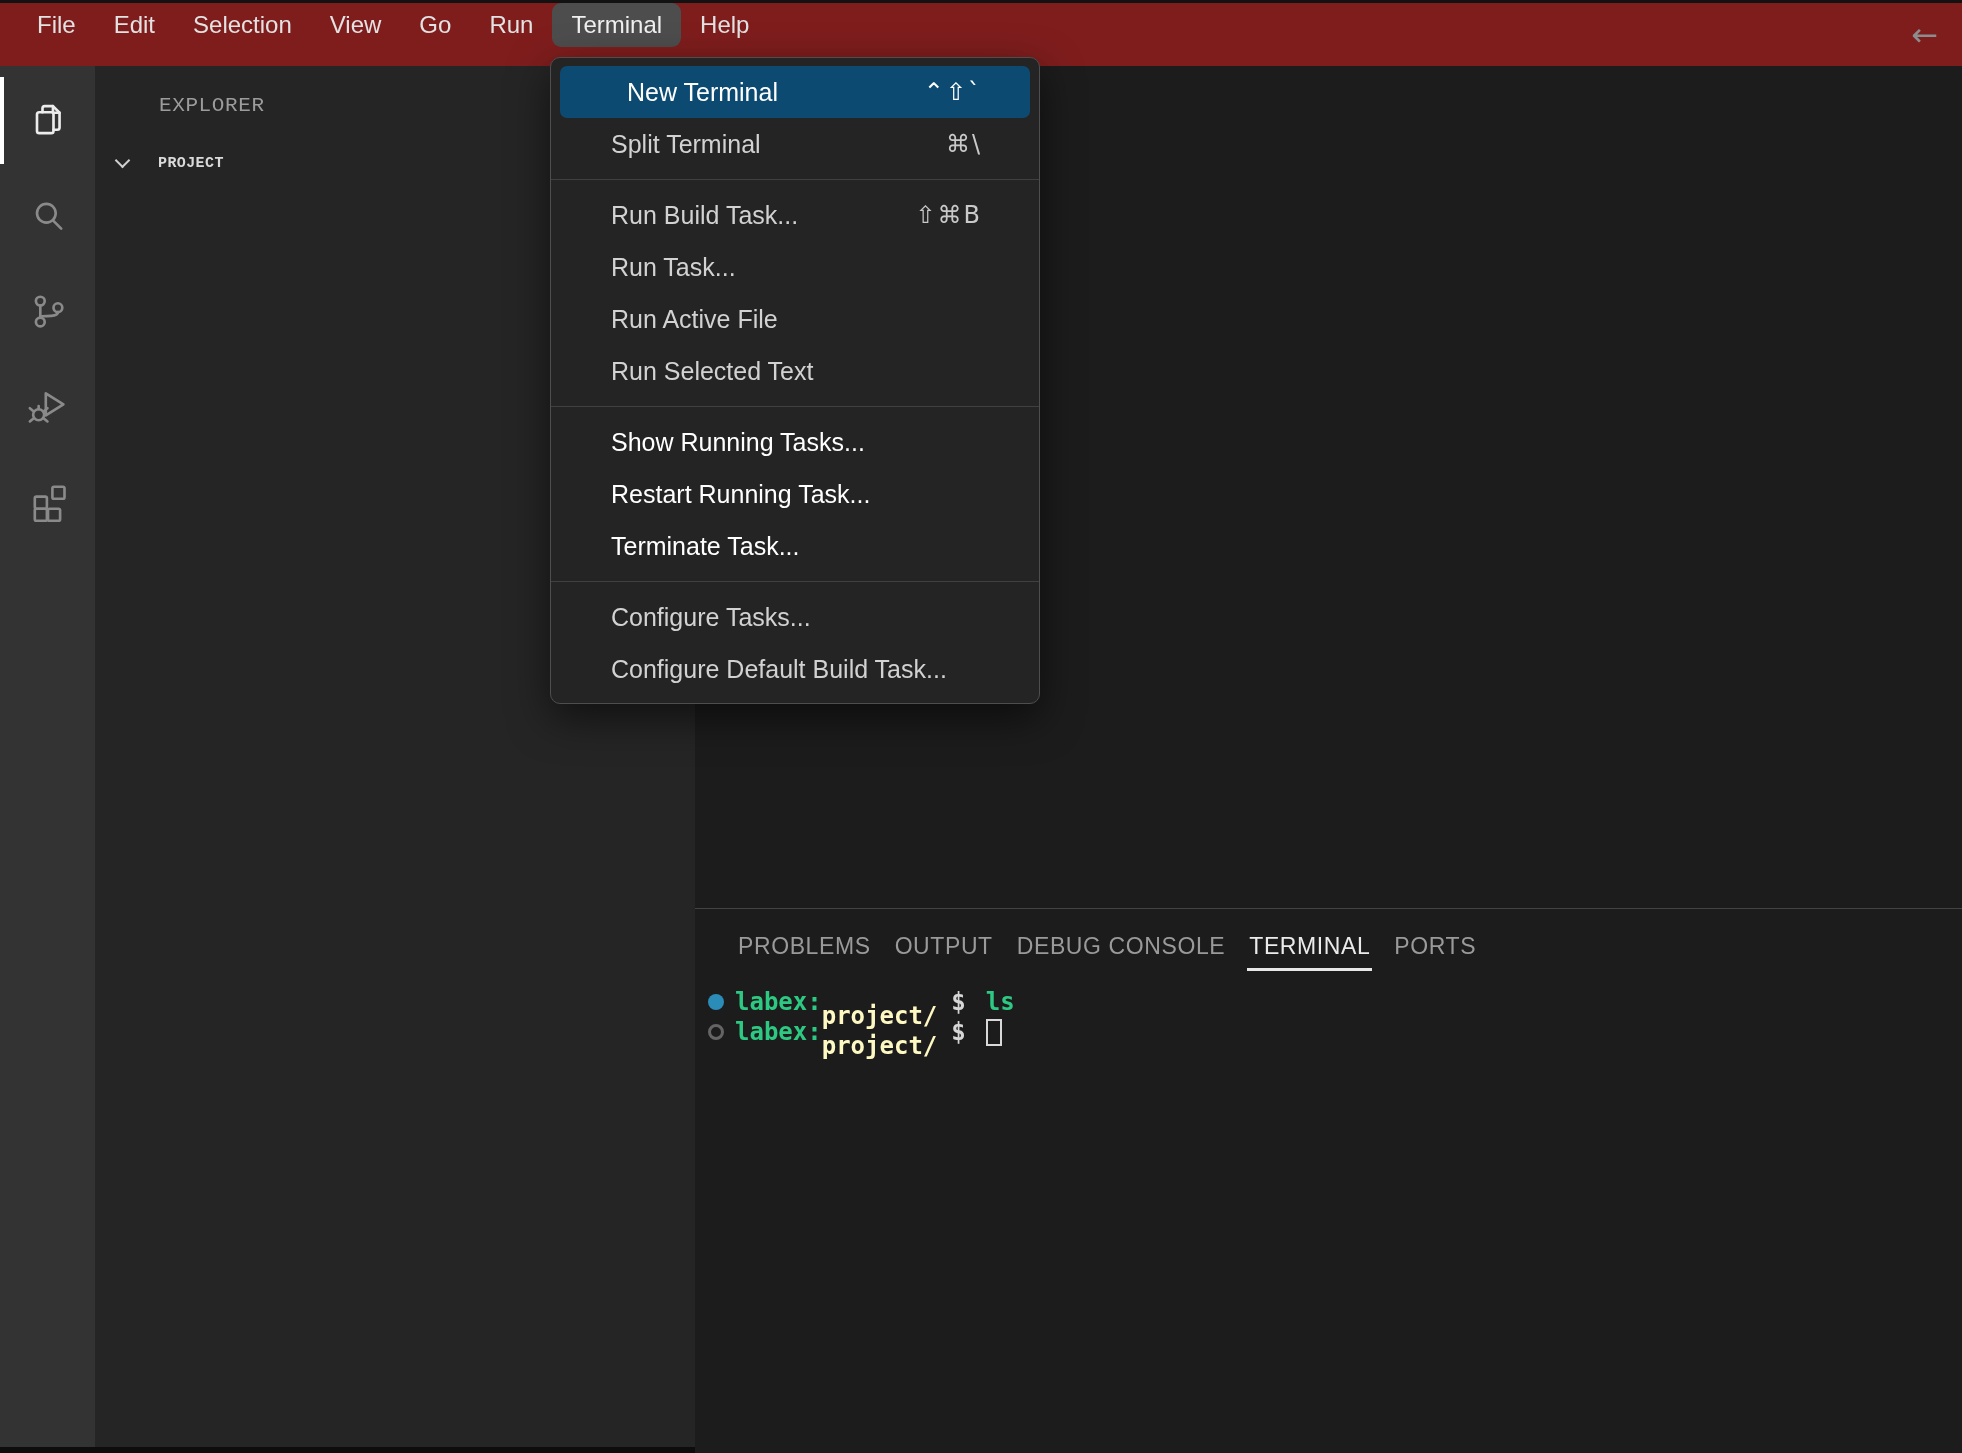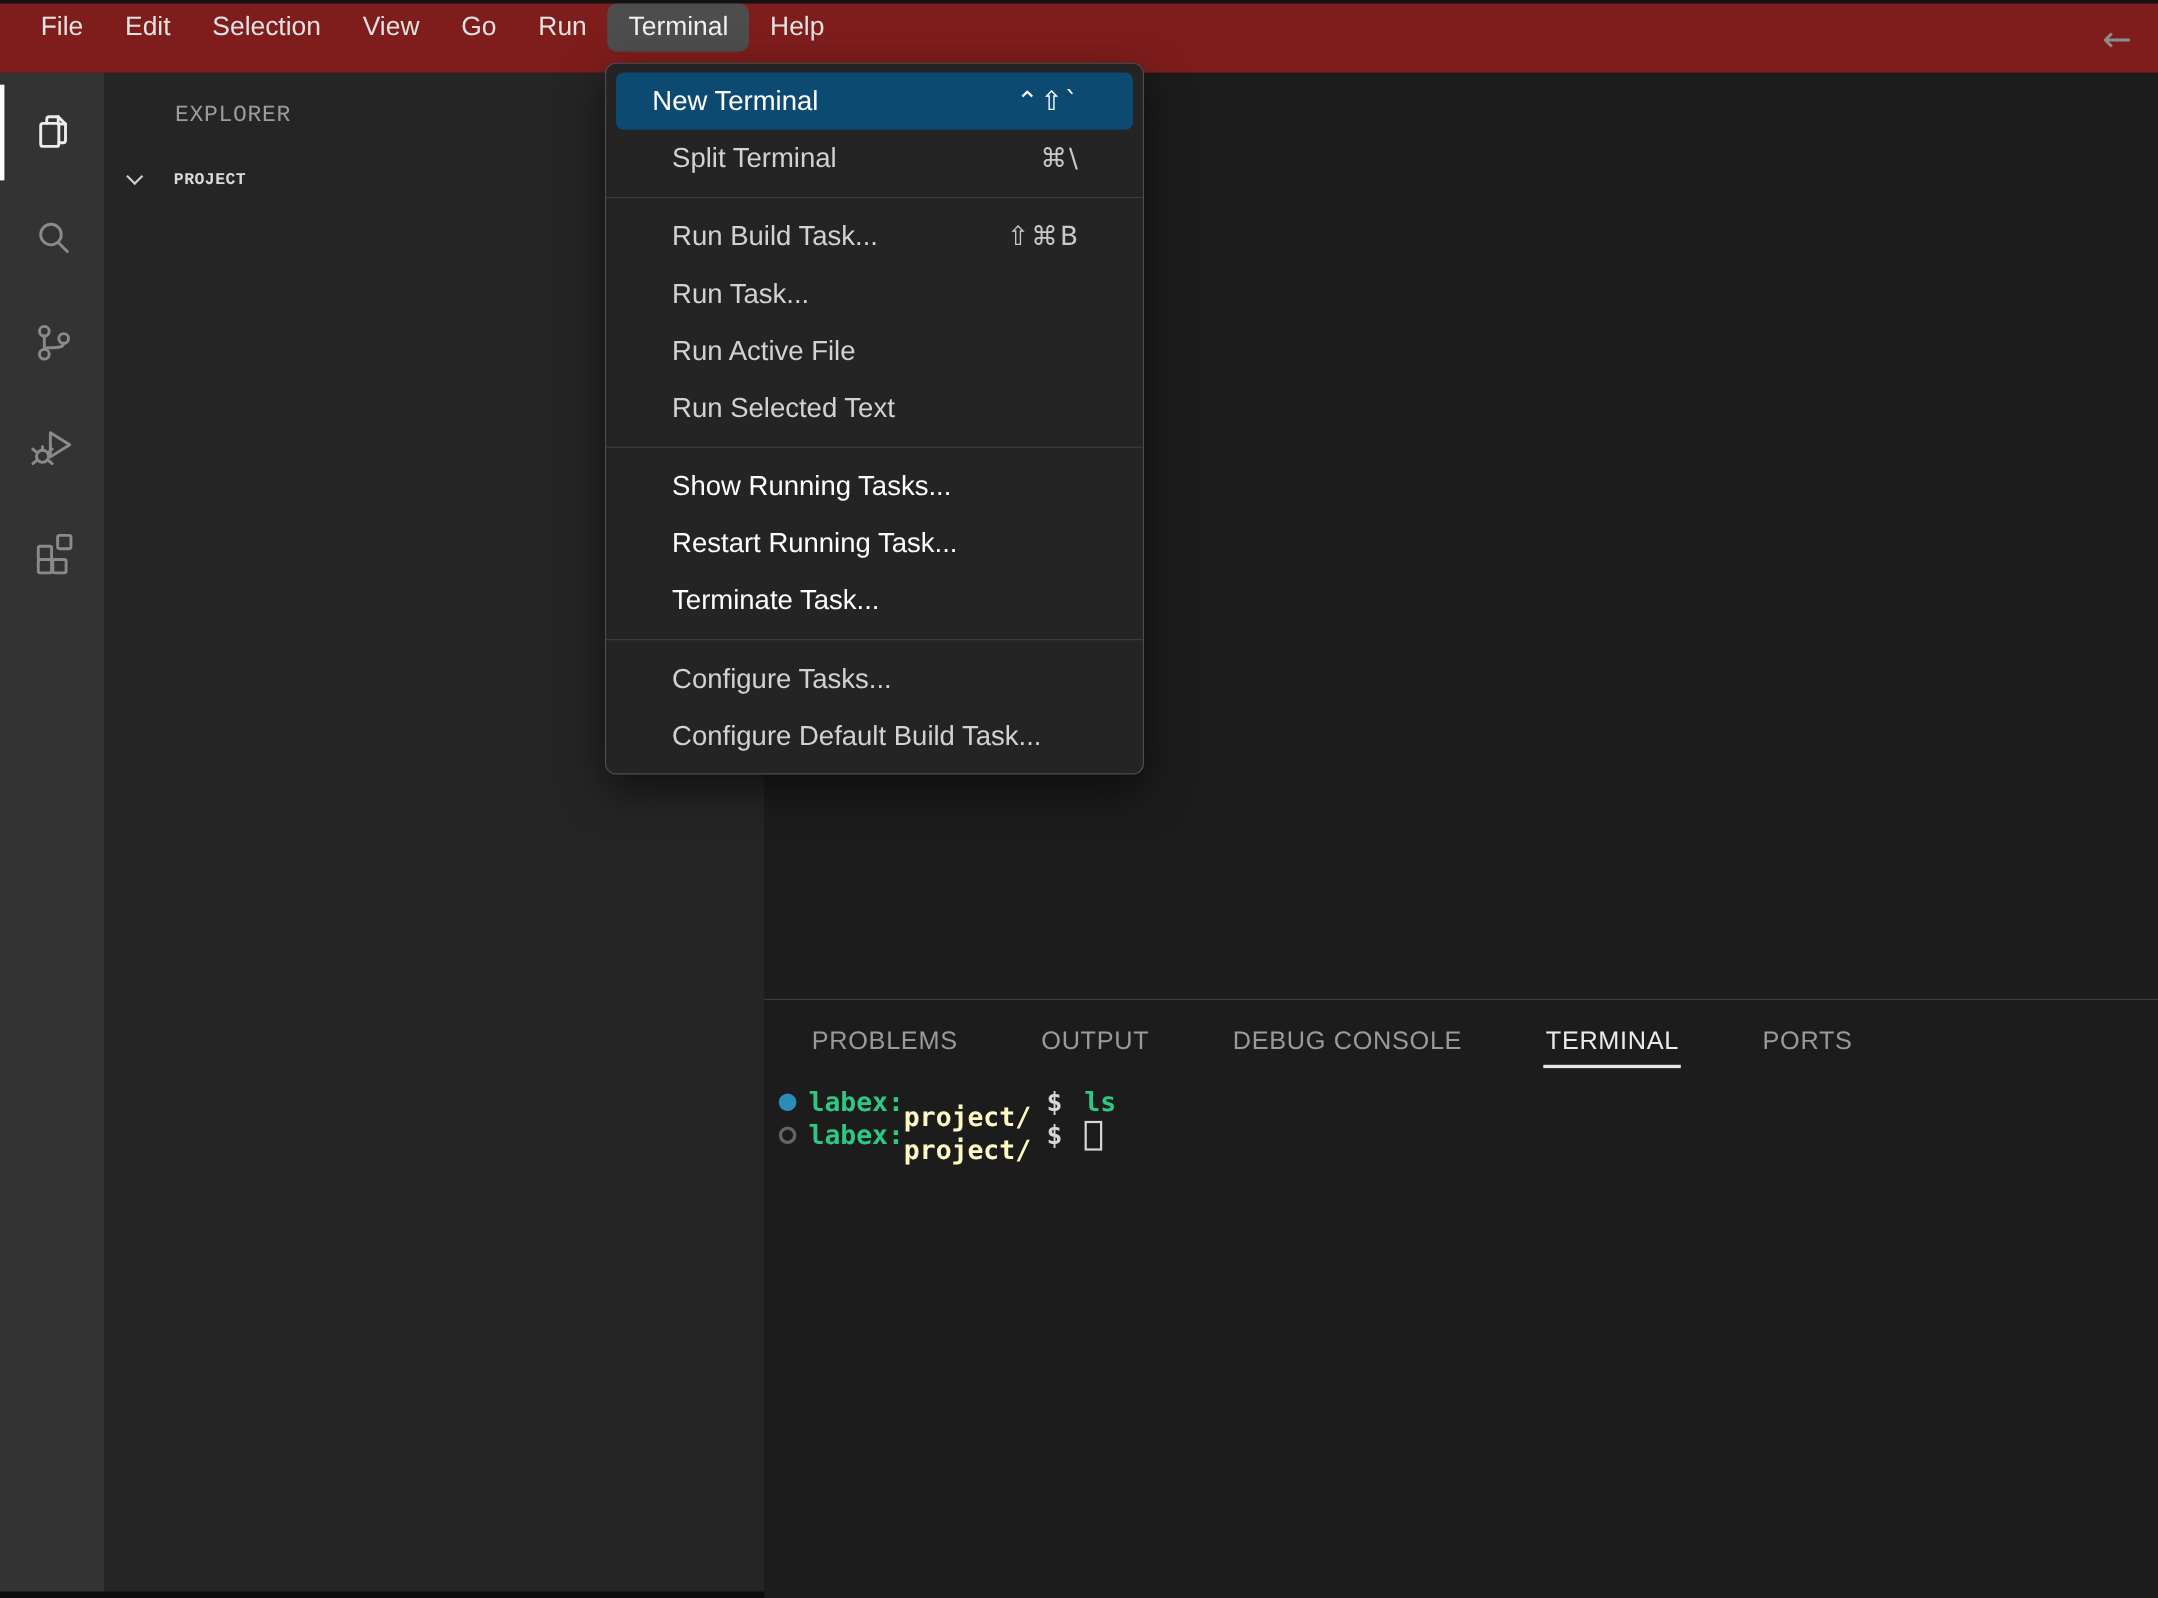--- a/index.html
+++ b/index.html
@@ -79,21 +79,21 @@
 
   
   .editor { position: absolute; left: 695px; top: 66px; right: 0; height: 842px; background: #1c1c1c; }
 
   
   .panel {
     position: absolute; left: 695px; top: 908px; right: 0; bottom: 0;
     background: #1c1c1c; border-top: 1px solid #434343;
   }
   .panel-tabs {
-    display: flex; gap: 72px; align-items: center;
+    display: flex; gap: 20px; align-items: center;
     height: 70px; padding-left: 41px;
   }
   .ptab {
     font-size: 23px; letter-spacing: 0.6px; color: #9a9a9a;
     padding: 16px 2px 8px; border-bottom: 3px solid transparent;
     white-space: nowrap;
   }
   .ptab.active { color: #ebebeb; border-bottom-color: #e7e7e7; }
 
   .term {
@@ -129,21 +129,21 @@
     font-size: 25px; color: #d2d2d2;
     white-space: nowrap;
   }
   .dd-item .lbl { flex: 1; }
   .dd-item .sc {
     font-family: "DejaVu Sans", sans-serif;
     color: #c9c9c9; letter-spacing: 2px; font-size: 24px;
   }
   .dd-item.hl {
     background: #0d4a72; color: #ffffff;
-    margin: 0 9px; padding: 0 48px 0 33px; border-radius: 7px;
+    margin: 0 9px; padding: 0 48px 0 67px; border-radius: 7px;
   }
   .dd-item.hl .sc { color: #ffffff; }
   .dd-item.disabled { color: #ffffff; }
   .dd-sep { height: 1px; background: #404041; margin: 9px 0; }
 
   .bottom-strip { position: absolute; left: 0; bottom: 0; width: 695px; height: 6px; background: #0d0d0d; }
 </style>
 </head>
 <body>
 

